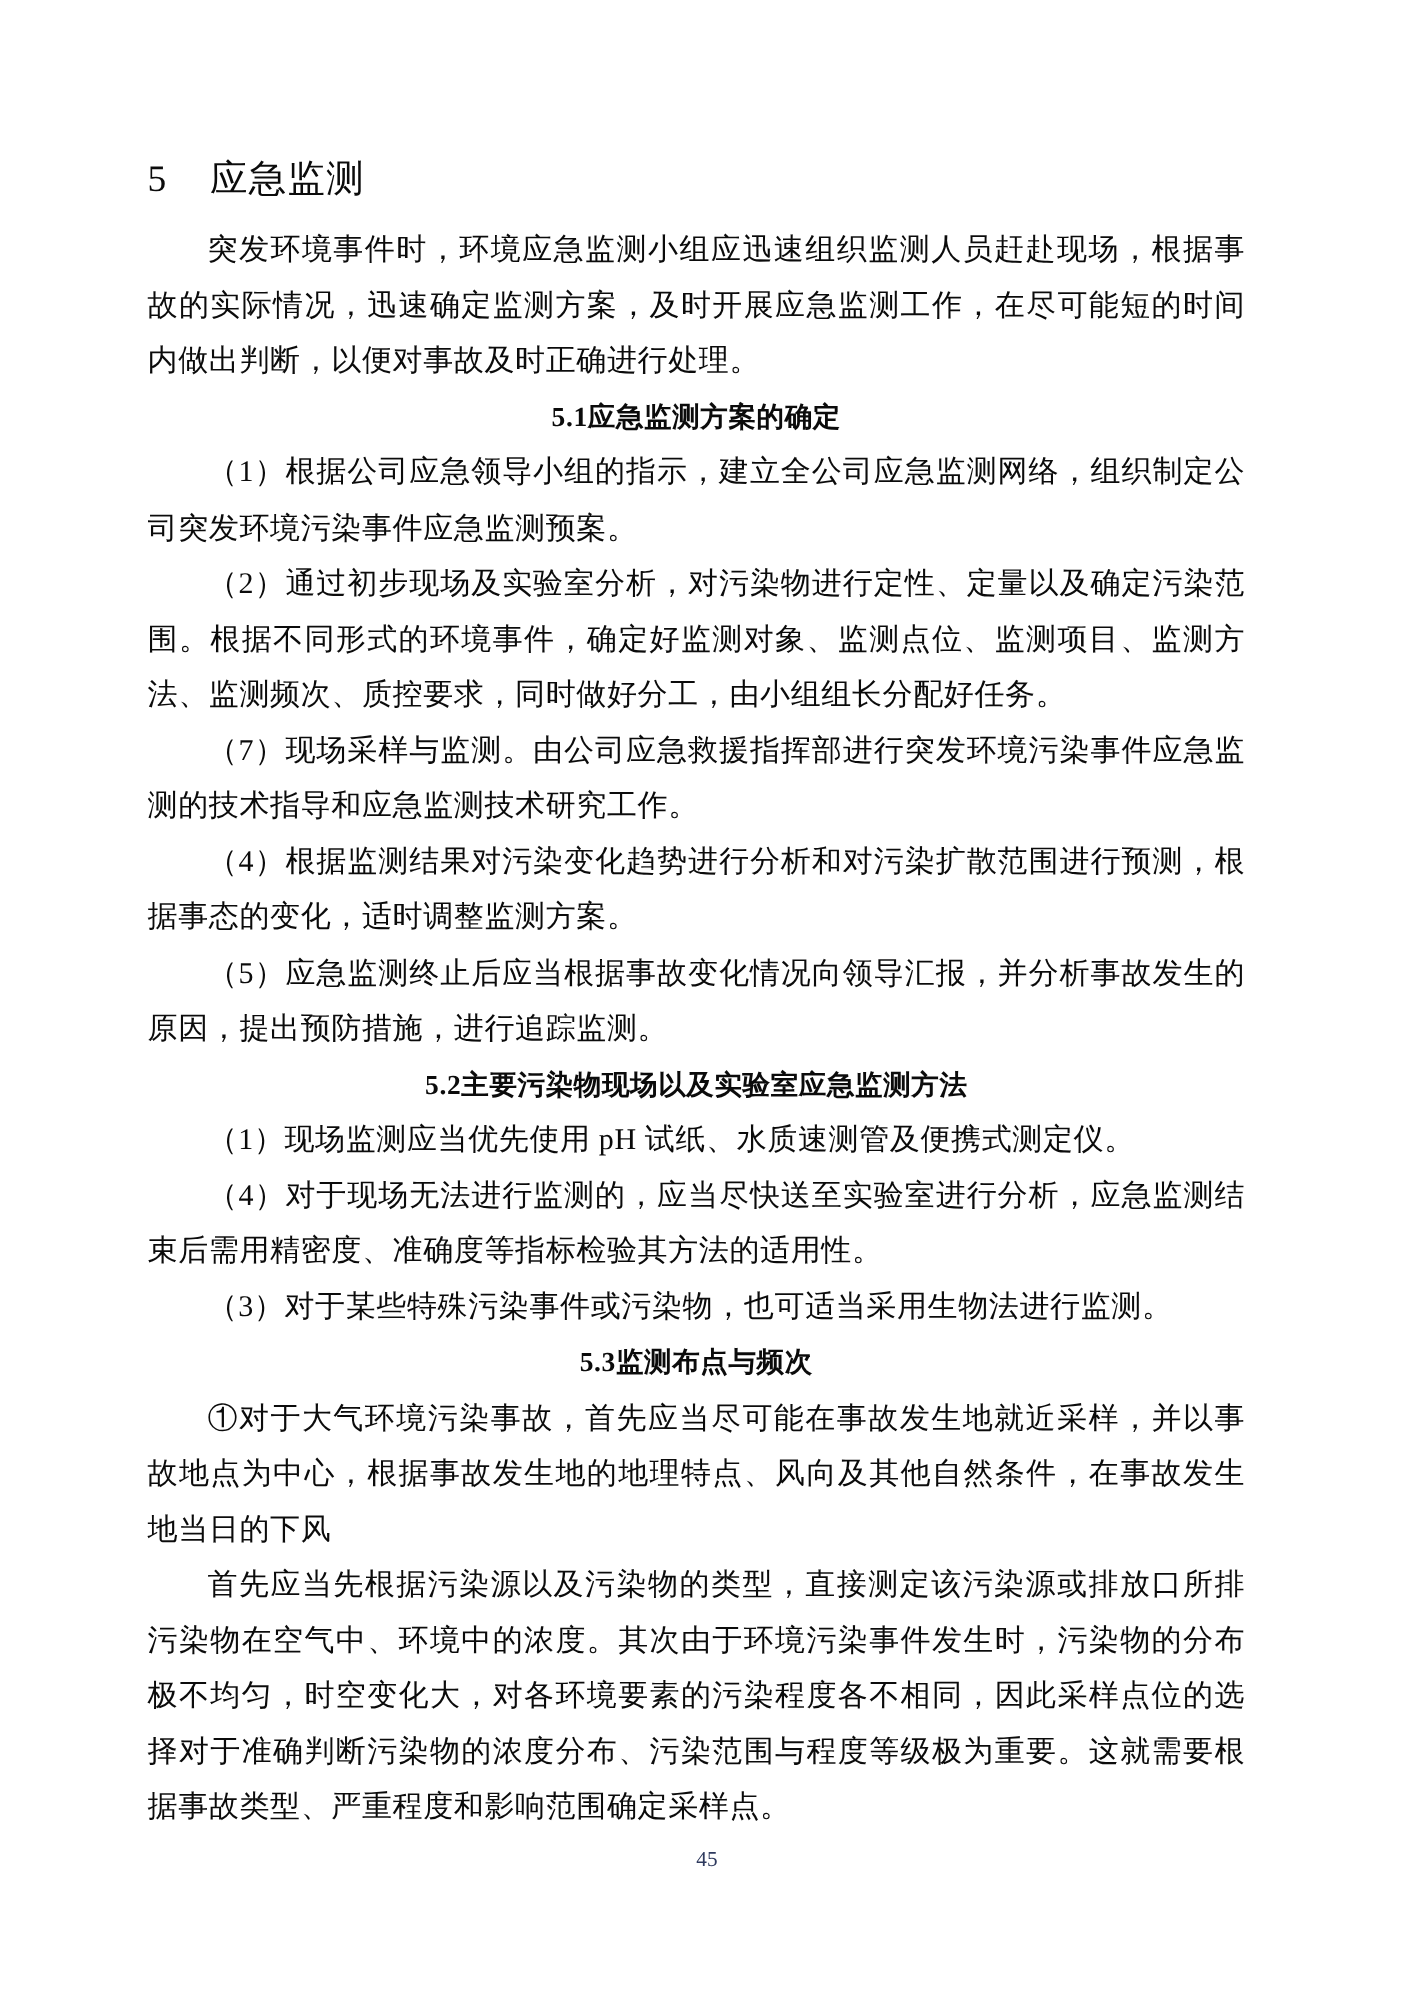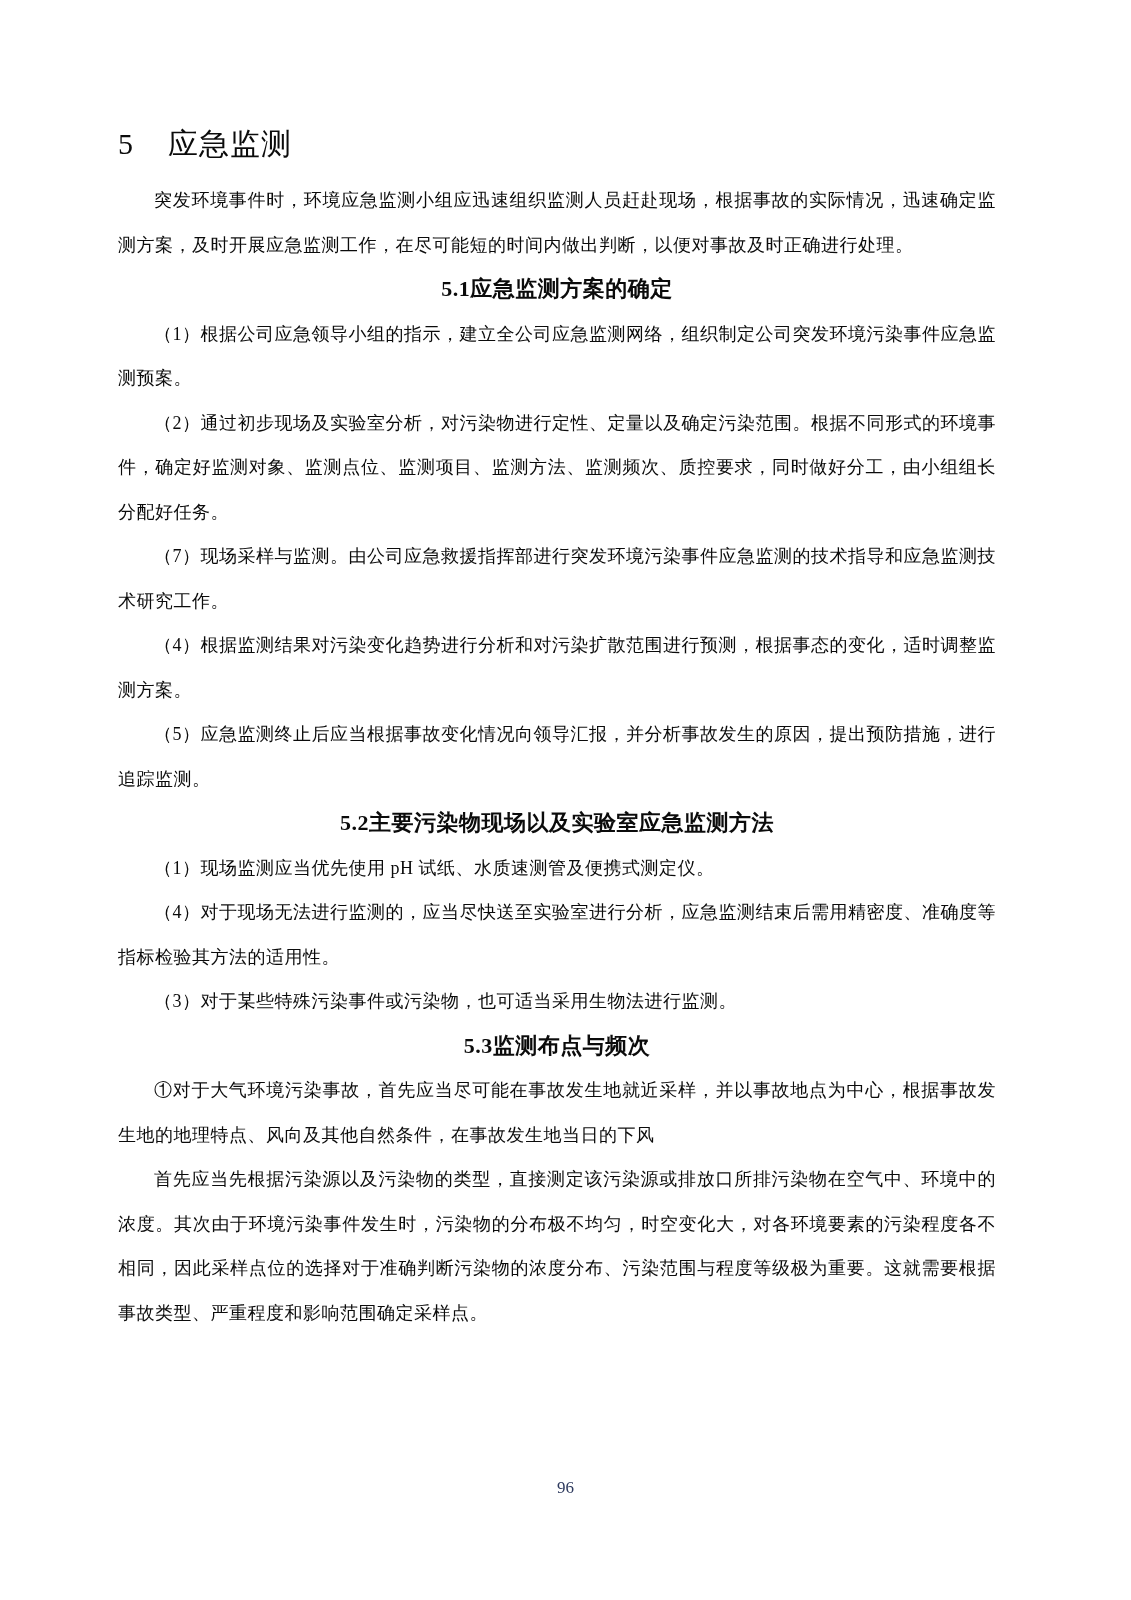--- a/index.html
+++ b/index.html
@@ -27,21 +27,21 @@
     line-height: 52px;
     margin: 0 0 8px 0;
     letter-spacing: 1px;
   }
   .chapter-title .num {
     display: inline-block;
     margin-right: 34px;
   }
   p.body-p {
     margin: 0;
-    font-size: 18px;
+    font-size: 24px;
     line-height: 44.5px;
     text-align: justify;
     text-indent: 2em;
     text-justify: inter-ideograph;
     letter-spacing: 0.5px;
   }
   h2.sec-heading {
     margin: 0;
     font-size: 22px;
     font-weight: bold;
@@ -80,13 +80,13 @@
   <p class="body-p">（1）现场监测应当优先使用 pH 试纸、水质速测管及便携式测定仪。</p>
   <p class="body-p">（4）对于现场无法进行监测的，应当尽快送至实验室进行分析，应急监测结束后需用精密度、准确度等指标检验其方法的适用性。</p>
   <p class="body-p">（3）对于某些特殊污染事件或污染物，也可适当采用生物法进行监测。</p>
 
   <h2 class="sec-heading">5.3监测布点与频次</h2>
   <p class="body-p">①对于大气环境污染事故，首先应当尽可能在事故发生地就近采样，并以事故地点为中心，根据事故发生地的地理特点、风向及其他自然条件，在事故发生地当日的下风</p>
   <p class="body-p">首先应当先根据污染源以及污染物的类型，直接测定该污染源或排放口所排污染物在空气中、环境中的浓度。其次由于环境污染事件发生时，污染物的分布极不均匀，时空变化大，对各环境要素的污染程度各不相同，因此采样点位的选择对于准确判断污染物的浓度分布、污染范围与程度等级极为重要。这就需要根据事故类型、严重程度和影响范围确定采样点。</p>
 
 </div>
 
-<div class="footer-pagenum">96</div>
+<div class="footer-pagenum">45</div>
 
 </body></html>

